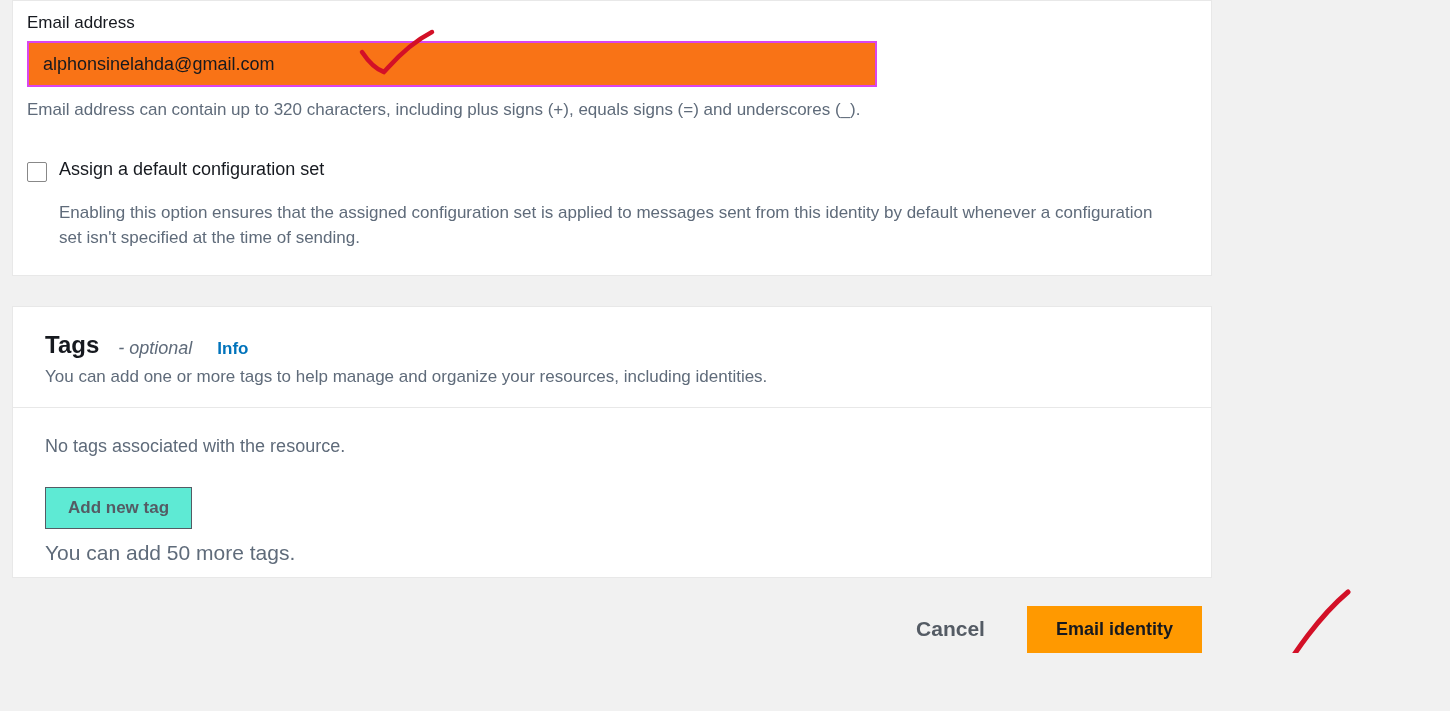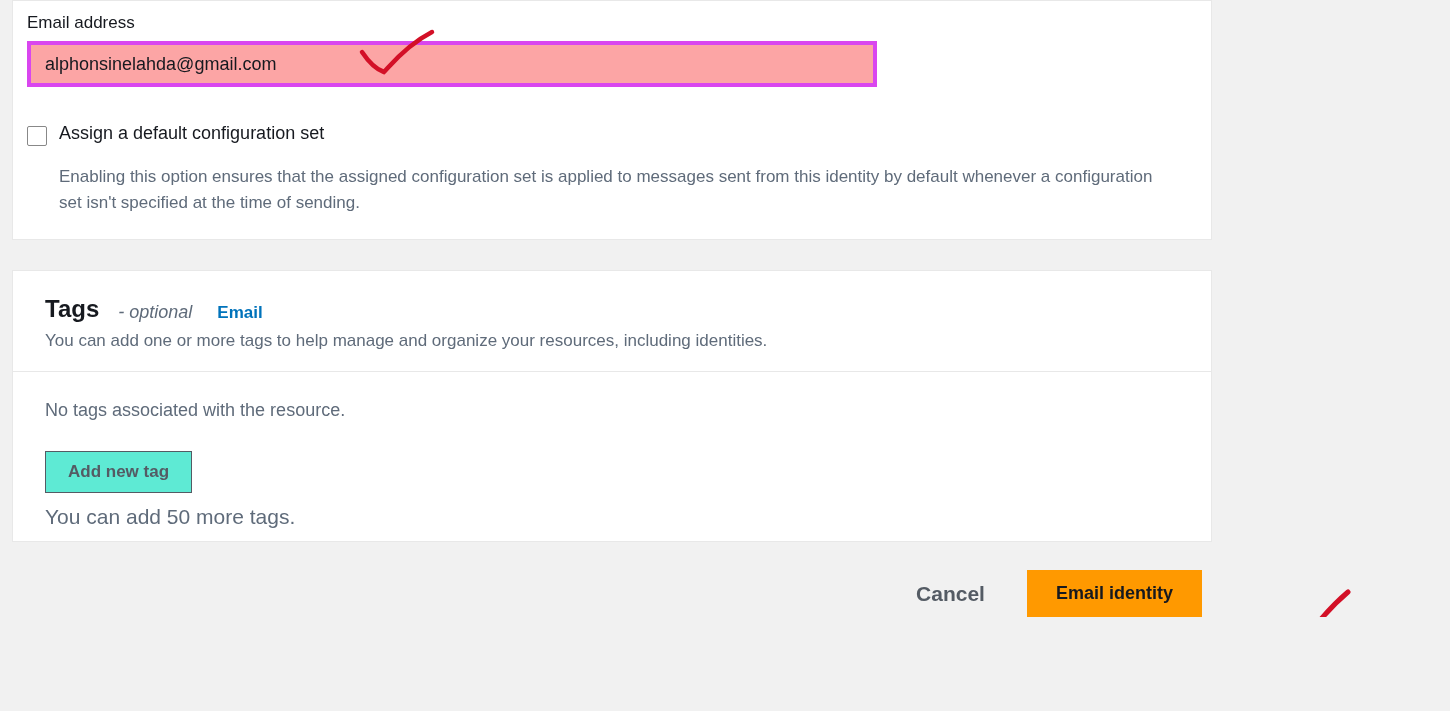--- a/index.html
+++ b/index.html
@@ -28,22 +28,22 @@
       font-size: 17px;
       color: #16191f;
       margin-bottom: 8px;
       margin-top: 12px;
     }
     .text-input {
       width: 850px;
       height: 46px;
       padding: 8px 14px;
       font-size: 18px;
-      border: 4px solid #d946ef;
-      background: #fca5a5;
+      border: 2px solid #d946ef;
+      background: #f97316;
       color: #16191f;
     }
     .hint {
       font-size: 17px;
       color: #5f6b7a;
       margin-top: 10px;
       line-height: 1.5;
     }
     .checkbox-row {
       display: flex;
@@ -168,37 +168,38 @@
   </style>
 </head>
 <body>
 
 <div class="wrap">
 
   <div class="panel">
     <div class="panel-body">
       <div class="field-label">Email address</div>
       <input class="text-input" type="text" value="alphonsinelahda@gmail.com" style="">
+      <div class="hint">Email address can contain up to 320 characters, including plus signs (+), equals signs (=) and underscores (_).</div>
 
       <div class="checkbox-row">
         <div class="checkbox"></div>
         <div class="checkbox-text">
           <div class="checkbox-title">Assign a default configuration set</div>
           <div class="checkbox-desc">Enabling this option ensures that the assigned configuration set is applied to messages sent from this identity by default whenever a configuration set isn't specified at the time of sending.</div>
         </div>
       </div>
     </div>
   </div>
 
   <div class="panel tags-panel">
     <div class="tags-header">
       <div class="tags-heading-line">
         <span class="tags-title">Tags</span>
         <span class="tags-optional">- optional</span>
-        <span class="info-link">Email</span>
+        <span class="info-link">Info</span>
       </div>
       <div class="tags-sub">You can add one or more tags to help manage and organize your resources, including identities.</div>
     </div>
     <div class="tags-body">
       <div class="no-tags">No tags associated with the resource.</div>
       <button class="btn-outline">Add new tag</button>
       <div class="tags-limit">You can add 50 more tags.</div>
     </div>
   </div>
 

